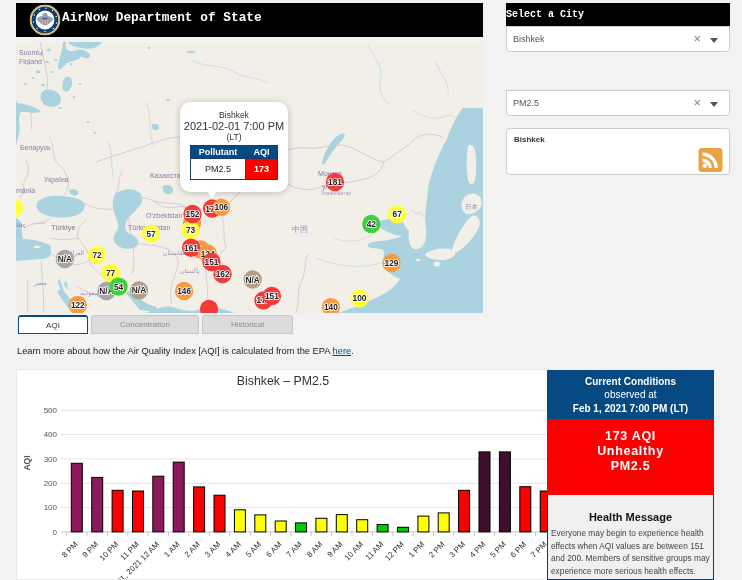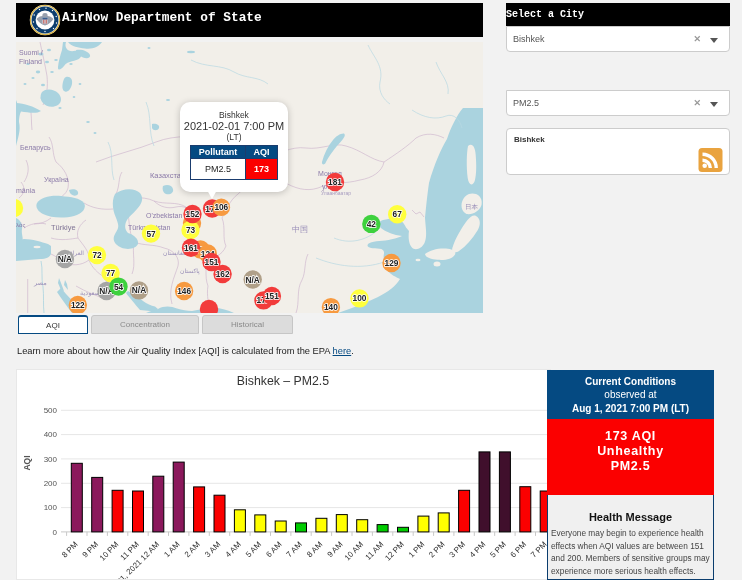--- a/index.html
+++ b/index.html
@@ -395,21 +395,21 @@
       <circle cx="6.2" cy="17.8" r="2.3" fill="#fff"></circle>
       <path d="M4 10.5 a9.5 9.5 0 0 1 9.5 9.5 h-3.4 a6.1 6.1 0 0 0 -6.1 -6.1 z" fill="#fff"></path>
       <path d="M4 4.6 a15.4 15.4 0 0 1 15.4 15.4 h-3.4 a12 12 0 0 0 -12 -12 z" fill="#fff"></path>
     </svg>
   </div>
 
   <div id="cc" class="abs">
     <div id="ccb">
       <div style="font-size:10px;font-weight:bold;margin-top:6px;">Current Conditions</div>
       <div style="font-size:10px;font-weight:normal;margin-top:2px;">observed at</div>
-      <div style="font-size:10px;font-weight:bold;margin-top:3px;">Aug 1, 2021 7:00 PM (LT)</div>
+      <div style="font-size:10px;font-weight:bold;margin-top:3px;">Feb 1, 2021 7:00 PM (LT)</div>
     </div>
     <div id="ccr">
       <div style="font-size:12.5px;letter-spacing:0.7px;margin-top:10px;line-height:15px;">173 AQI<br>Unhealthy<br>PM2.5</div>
     </div>
     <div id="ccg">
       <div style="text-align:center;font-size:11px;font-weight:bold;color:#111;margin-top:16px;">Health Message</div>
       <div style="font-size:8.3px;color:#444;line-height:12.7px;margin:4px 0 0 3px;white-space:nowrap;">Everyone may begin to experience health<br>effects when AQI values are between 151<br>and 200. Members of sensitive groups may<br>experience more serious health effects.</div>
     </div>
   </div>
 

